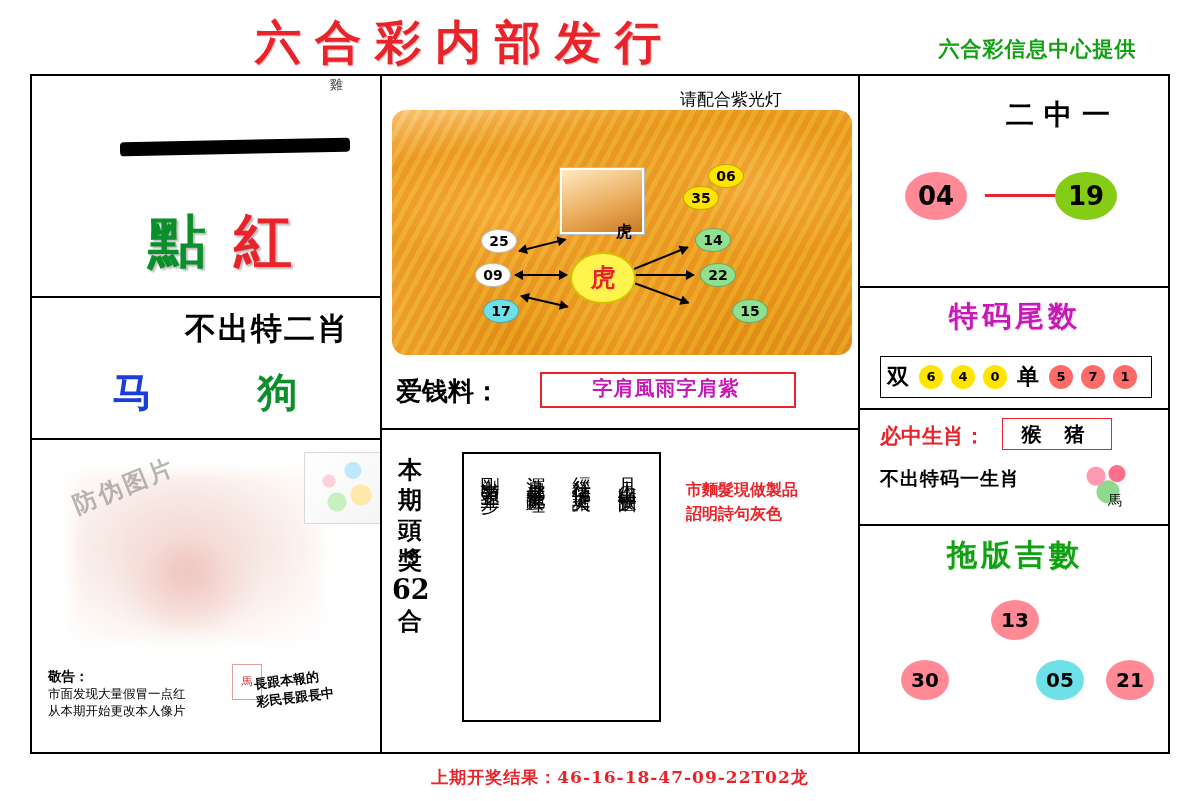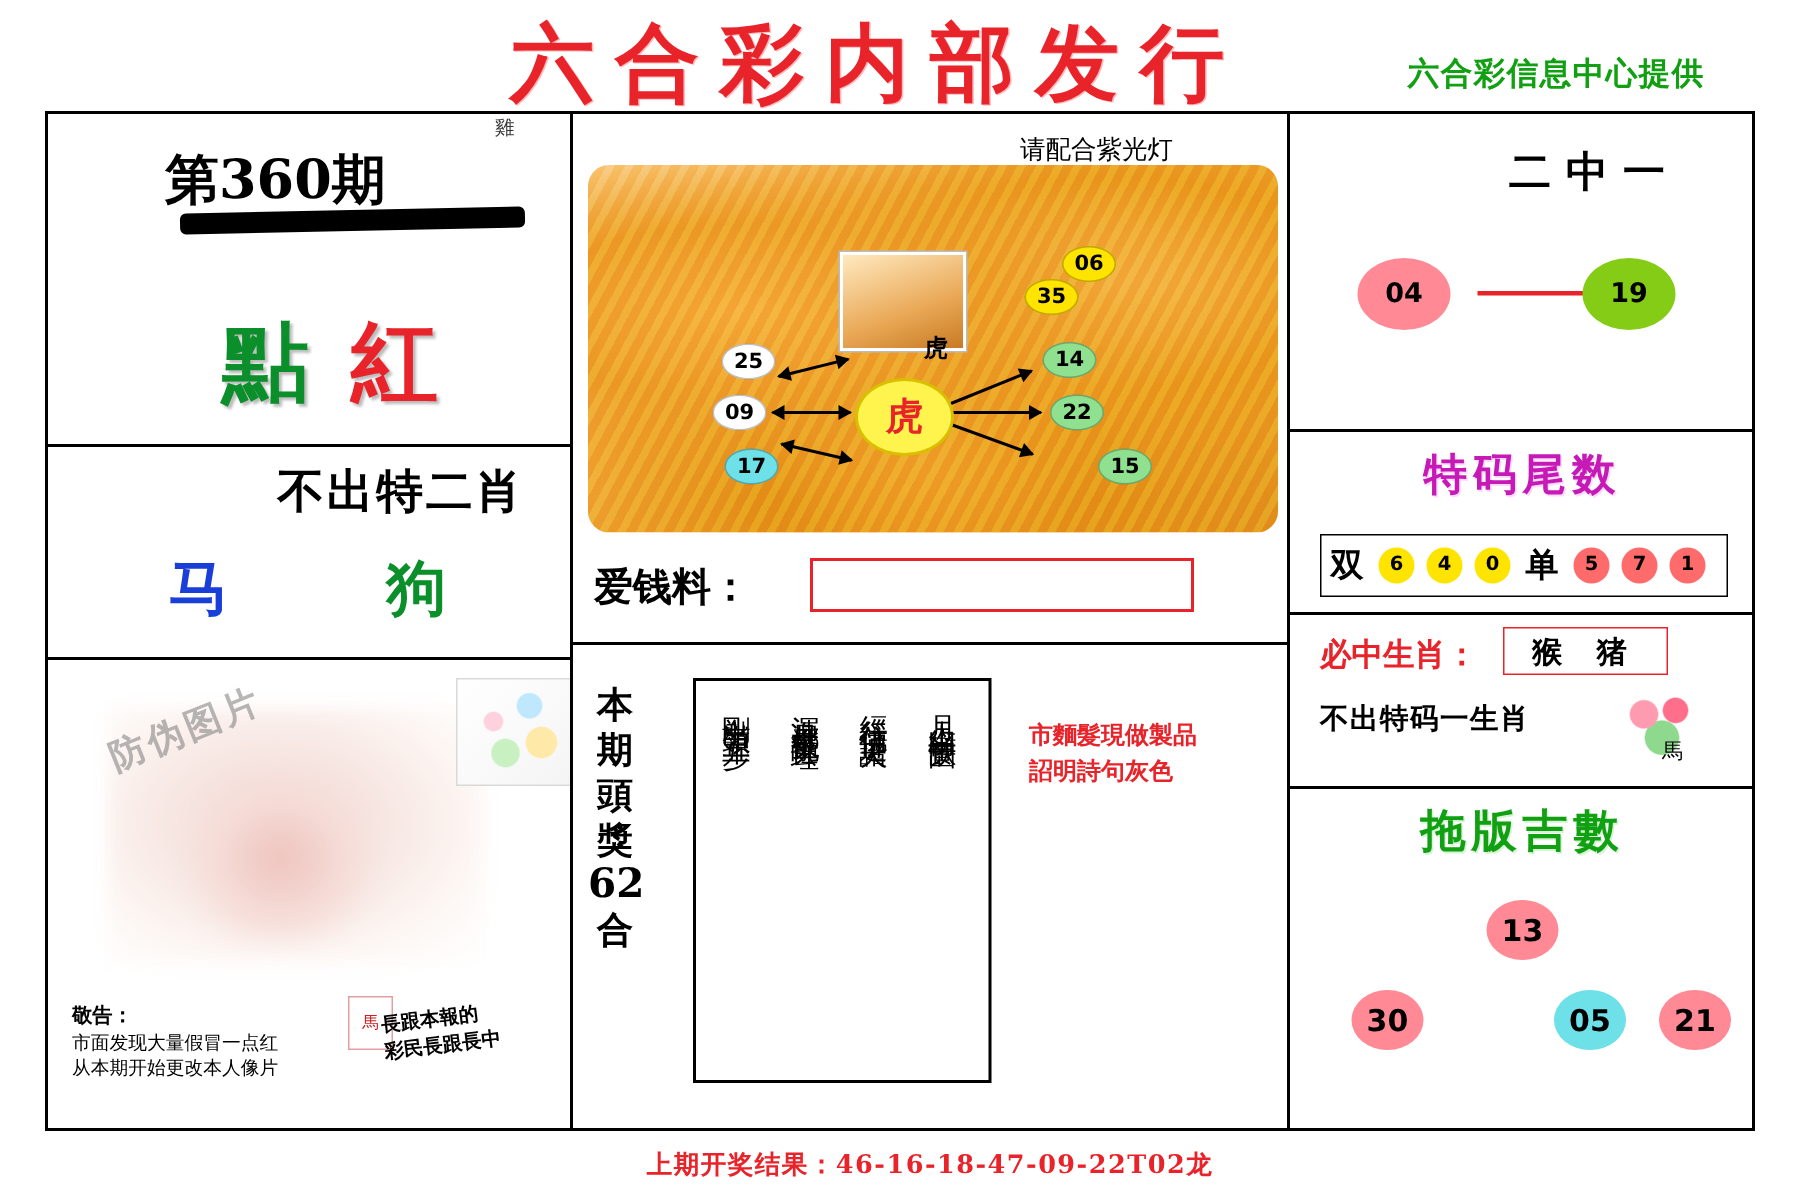--- a/index.html
+++ b/index.html
@@ -9,22 +9,22 @@
     font-family:"DejaVu Sans","Liberation Sans",sans-serif;
     position:relative;
     overflow:hidden;
   }
   .page{position:absolute;left:0;top:0;width:1200px;height:801px;}
 
   
   .header-title{
     position:absolute;left:255px;top:14px;width:660px;height:56px;
     font-family:"DejaVu Serif","Liberation Serif",serif;
-    font-weight:bold;font-size:56px;color:#e8232a;
-    letter-spacing:14px;text-align:center;line-height:56px;
+    font-weight:bold;font-size:46px;color:#e8232a;
+    letter-spacing:14px;line-height:56px;
     text-shadow:1px 1px 0 #ffb9bb;
   }
   .header-sub{
     position:absolute;left:900px;top:34px;width:275px;height:30px;
     font-family:"DejaVu Serif","Liberation Serif",serif;
     font-weight:bold;font-size:21px;color:#11a011;letter-spacing:1px;
     text-align:center;line-height:30px;
   }
 
   
@@ -226,21 +226,21 @@
   .erzhongyi{
     position:absolute;left:908px;top:96px;width:310px;height:38px;
     text-align:center;line-height:38px;
     font-family:"DejaVu Serif","Liberation Serif",serif;
     font-weight:bold;font-size:28px;color:#000;letter-spacing:10px;
   }
   .bigball{
     position:absolute;width:62px;height:48px;border-radius:50%/50%;
     text-align:center;line-height:48px;
     font-family:"DejaVu Sans","Liberation Sans",sans-serif;
-    font-size:18px;font-weight:bold;color:#000;
+    font-size:26px;font-weight:bold;color:#000;
   }
   .connector{
     position:absolute;left:985px;top:194px;width:80px;height:3px;background:#e8232a;
   }
 
   .temahead{
     position:absolute;left:860px;top:296px;width:310px;height:40px;
     text-align:center;line-height:40px;
     font-family:"DejaVu Serif","Liberation Serif",serif;
     font-weight:bold;font-size:29px;color:#c51ab5;letter-spacing:4px;
@@ -325,21 +325,20 @@
   <div class="frame"></div>
   <div class="vline" style="left:380px;top:74px;height:680px;"></div>
   <div class="vline" style="left:858px;top:74px;height:680px;"></div>
   <div class="hline" style="left:32px;top:296px;width:348px;"></div>
   <div class="hline" style="left:32px;top:438px;width:348px;"></div>
   <div class="hline" style="left:382px;top:428px;width:476px;"></div>
   <div class="hline" style="left:860px;top:286px;width:308px;"></div>
   <div class="hline" style="left:860px;top:408px;width:308px;"></div>
   <div class="hline" style="left:860px;top:524px;width:308px;"></div>
 
-  <div class="issue">第360期</div>
   <div class="bigstroke"></div>
   <div class="slogan">
     <span class="c1">點</span><span class="c2">紅</span>
   </div>
 
   <div class="nochu">不出特二肖</div>
   <div class="zodiac-row">
     <span class="z1">马</span>
     <span class="z2">狗</span>
   </div>
@@ -381,20 +380,21 @@
   <div class="nball" style="left:683px;top:186px;background:#ffe400;">35</div>
   <div class="nball" style="left:481px;top:229px;background:#ffffff;">25</div>
   <div class="nball" style="left:695px;top:228px;background:#8fe08f;">14</div>
   <div class="nball" style="left:475px;top:263px;background:#ffffff;">09</div>
   <div class="nball" style="left:700px;top:263px;background:#8fe08f;">22</div>
   <div class="nball" style="left:483px;top:299px;background:#6de0e8;">17</div>
   <div class="nball" style="left:732px;top:299px;background:#8fe08f;">15</div>
 
   <div class="aiqian">爱钱料：</div>
   <div class="aiqian-box"></div>
+  <div class="aiqian-text">字肩風雨字肩紫</div>
 
   <div class="benqi">
     <span>本期頭獎</span>
     <span class="num">62</span>
     <span>合</span>
   </div>
 
   <div class="poem-box"></div>
   <div class="poem">
     <span>月上山銜半缺圓，</span>

